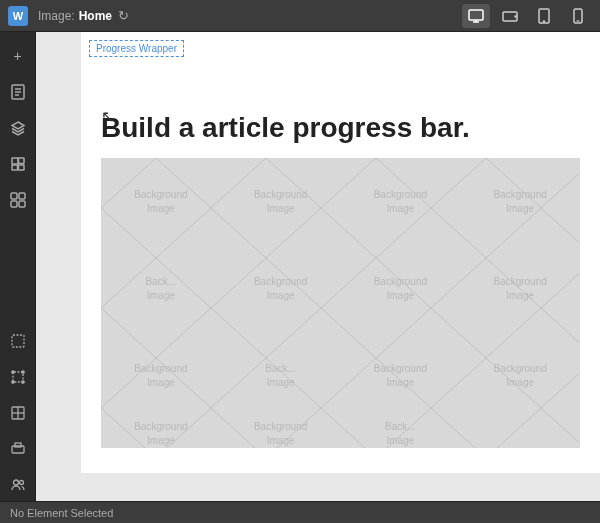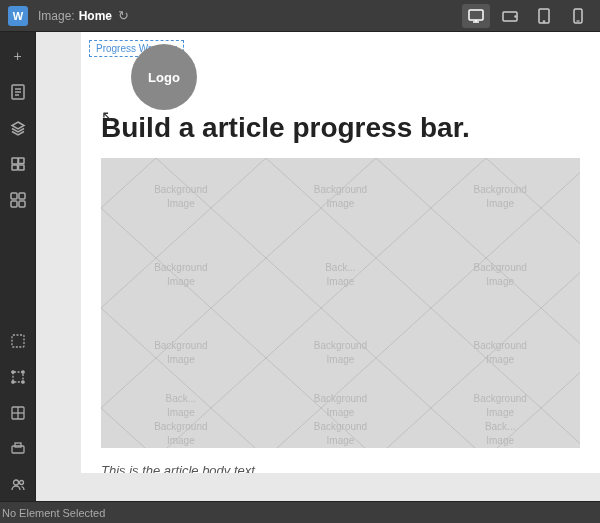--- a/index.html
+++ b/index.html
@@ -151,21 +151,21 @@
       padding: 6px 20px;
       font-weight: bold;
     }
 
     
     .status-bar {
       height: 22px;
       background: #3c3c3c;
       display: flex;
       align-items: center;
-      padding: 0 2px;
+      padding: 0 10px;
       flex-shrink: 0;
       border-top: 1px solid #222;
     }
     .status-text {
       color: #aaa;
       font-size: 11px;
     }
   </style>
 </head>
 <body>
@@ -280,23 +280,20 @@
   </div>
 
   <div class="canvas-area">
 
     <div class="page-area">
 
       <div class="selection-box">
         <span>Progress Wrapper</span>
       </div>
 
-      <div class="logo-widget">
-        <span>Logo</span>
-      </div>
 
       <div class="cursor-indicator">↖</div>
 
       <div class="article-title" style="margin-top: 60px;">
         <span>Build a article progress bar.</span>
       </div>
 
       <div class="bg-image-grid">
 
         <svg width="100%" height="100%" style="position:absolute;top:0;left:0;">
@@ -305,42 +302,39 @@
 
               <line x1="0" y1="50" x2="55" y2="0" stroke="#c0c0c0" stroke-width="1"></line>
               <line x1="55" y1="0" x2="110" y2="50" stroke="#c0c0c0" stroke-width="1"></line>
               <line x1="110" y1="50" x2="55" y2="100" stroke="#c0c0c0" stroke-width="1"></line>
               <line x1="55" y1="100" x2="0" y2="50" stroke="#c0c0c0" stroke-width="1"></line>
             </pattern>
           </defs>
           <rect width="100%" height="100%" fill="url(#diamond-pattern)"></rect>
         </svg>
 
-        <div style="position:absolute;top:0;left:0;width:100%;height:100%;display:grid;grid-template-columns:repeat(3,1fr);grid-template-rows:repeat(3,1fr);">
+        <div style="position:absolute;top:0;left:0;width:100%;height:100%;display:grid;grid-template-columns:repeat(4,1fr);grid-template-rows:repeat(3,1fr);">
           <div style="display:flex;align-items:center;justify-content:center;color:#b8b8b8;font-size:10px;text-align:center;line-height:1.4;">Background<br>Image</div>
           <div style="display:flex;align-items:center;justify-content:center;color:#b8b8b8;font-size:10px;text-align:center;line-height:1.4;">Background<br>Image</div>
           <div style="display:flex;align-items:center;justify-content:center;color:#b8b8b8;font-size:10px;text-align:center;line-height:1.4;">Background<br>Image</div>
           <div style="display:flex;align-items:center;justify-content:center;color:#b8b8b8;font-size:10px;text-align:center;line-height:1.4;">Background<br>Image</div>
           <div style="display:flex;align-items:center;justify-content:center;color:#b8b8b8;font-size:10px;text-align:center;line-height:1.4;">Back...<br>Image</div>
           <div style="display:flex;align-items:center;justify-content:center;color:#b8b8b8;font-size:10px;text-align:center;line-height:1.4;">Background<br>Image</div>
           <div style="display:flex;align-items:center;justify-content:center;color:#b8b8b8;font-size:10px;text-align:center;line-height:1.4;">Background<br>Image</div>
           <div style="display:flex;align-items:center;justify-content:center;color:#b8b8b8;font-size:10px;text-align:center;line-height:1.4;">Background<br>Image</div>
           <div style="display:flex;align-items:center;justify-content:center;color:#b8b8b8;font-size:10px;text-align:center;line-height:1.4;">Background<br>Image</div>
           <div style="display:flex;align-items:center;justify-content:center;color:#b8b8b8;font-size:10px;text-align:center;line-height:1.4;">Back...<br>Image</div>
           <div style="display:flex;align-items:center;justify-content:center;color:#b8b8b8;font-size:10px;text-align:center;line-height:1.4;">Background<br>Image</div>
           <div style="display:flex;align-items:center;justify-content:center;color:#b8b8b8;font-size:10px;text-align:center;line-height:1.4;">Background<br>Image</div>
           <div style="display:flex;align-items:center;justify-content:center;color:#b8b8b8;font-size:10px;text-align:center;line-height:1.4;">Background<br>Image</div>
           <div style="display:flex;align-items:center;justify-content:center;color:#b8b8b8;font-size:10px;text-align:center;line-height:1.4;">Background<br>Image</div>
           <div style="display:flex;align-items:center;justify-content:center;color:#b8b8b8;font-size:10px;text-align:center;line-height:1.4;">Back...<br>Image</div>
         </div>
       </div>
 
-      <div class="bottom-text" style="margin-top:8px;padding:6px 20px;">
-        <span style="font-size:13px;color:#555;font-weight:normal;font-style:italic;">This is the article body text...</span>
-      </div>
     </div>
 
   </div>
 </div>
 
 <div class="status-bar">
   <span class="status-text">No Element Selected</span>
 </div>
 
 </body></html>

